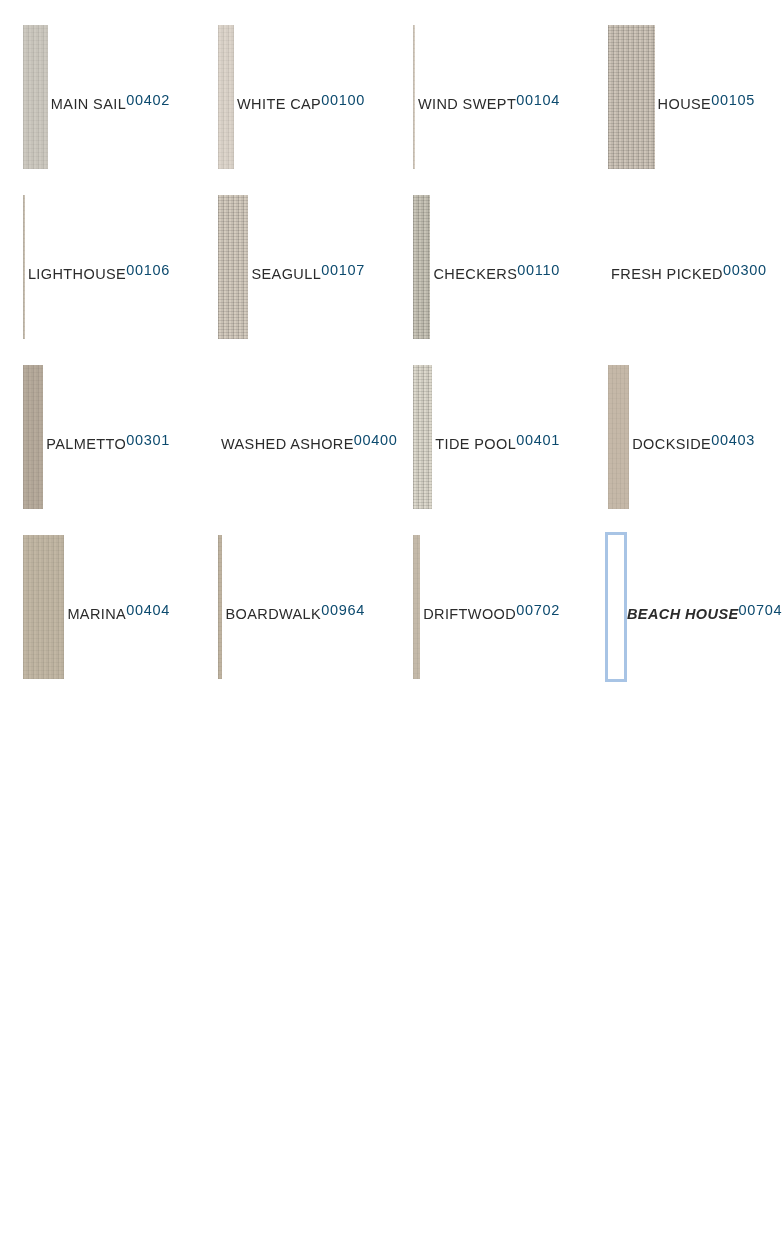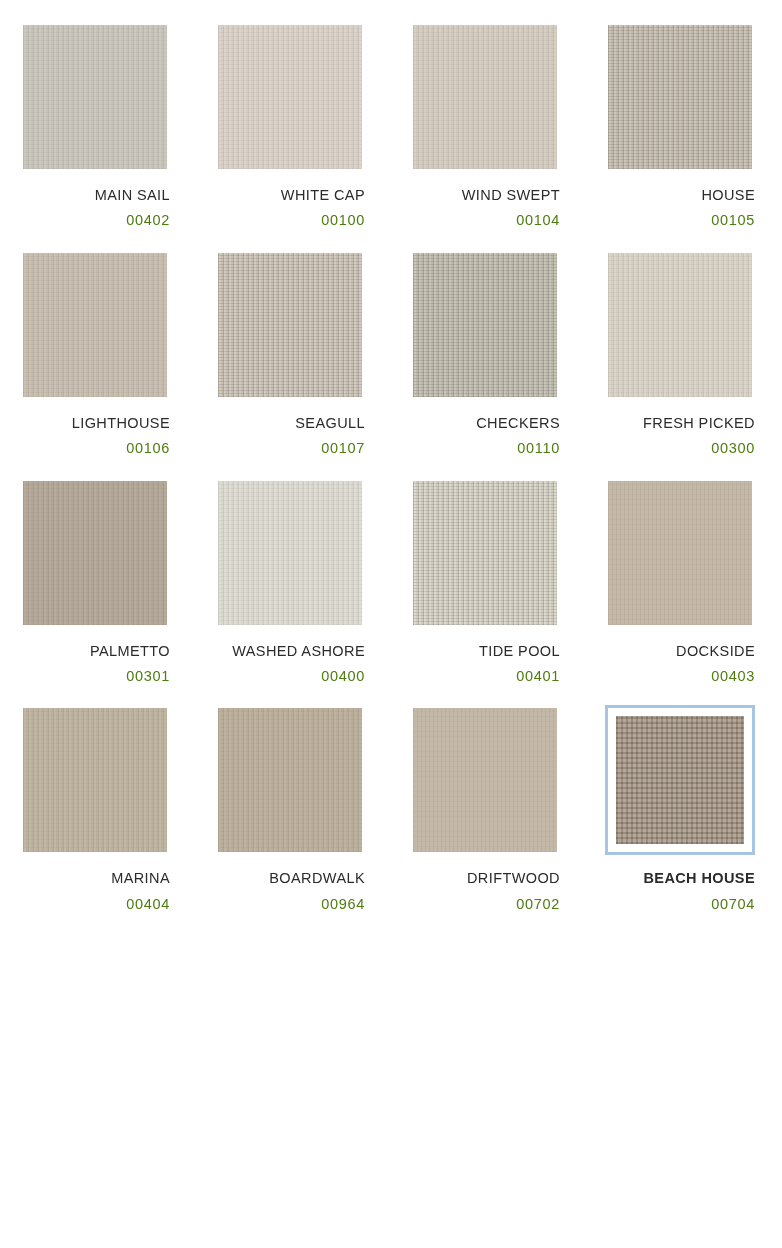--- a/index.html
+++ b/index.html
@@ -24,22 +24,21 @@
     grid-template-columns: repeat(4, 150px);
     column-gap: 45px;
     row-gap: 20px;
     justify-content: start;
     align-content: start;
   }
 
   .swatch-card {
     width: 150px;
     display: flex;
-    flex-direction: column;
-    align-items: flex-end;
+    align-items: center;
     cursor: pointer;
   }
 
   .swatch-frame {
     width: 150px;
     height: 150px;
     border: 3px solid transparent;
     padding: 0;
     background: transparent;
     display: block;
@@ -127,27 +126,27 @@
   .swatch-name {
     margin-top: 15px;
     font-size: 14.5px;
     letter-spacing: 0.4px;
     color: #2b2b2b;
     text-align: center;
     line-height: 1.2;
     white-space: nowrap;
   }
 
-  .swatch-card.is-selected .swatch-name { font-weight: 700; }
+  .swatch-card.is-selected .swatch-name { font-weight: 700; font-style: italic; }
 
   .swatch-code {
     margin-top: 8px;
     font-size: 14.5px;
     letter-spacing: 0.7px;
-    color: #4d7c0f;
+    color: #0c4a6e;
     text-align: center;
     line-height: 1.2;
   }
 </style>
 </head>
 <body>
 
 <main class="swatch-grid" id="swatch-grid">
     <div class="swatch-card" style="--sel: #a8c4e5;">
       <div class="swatch-frame">

